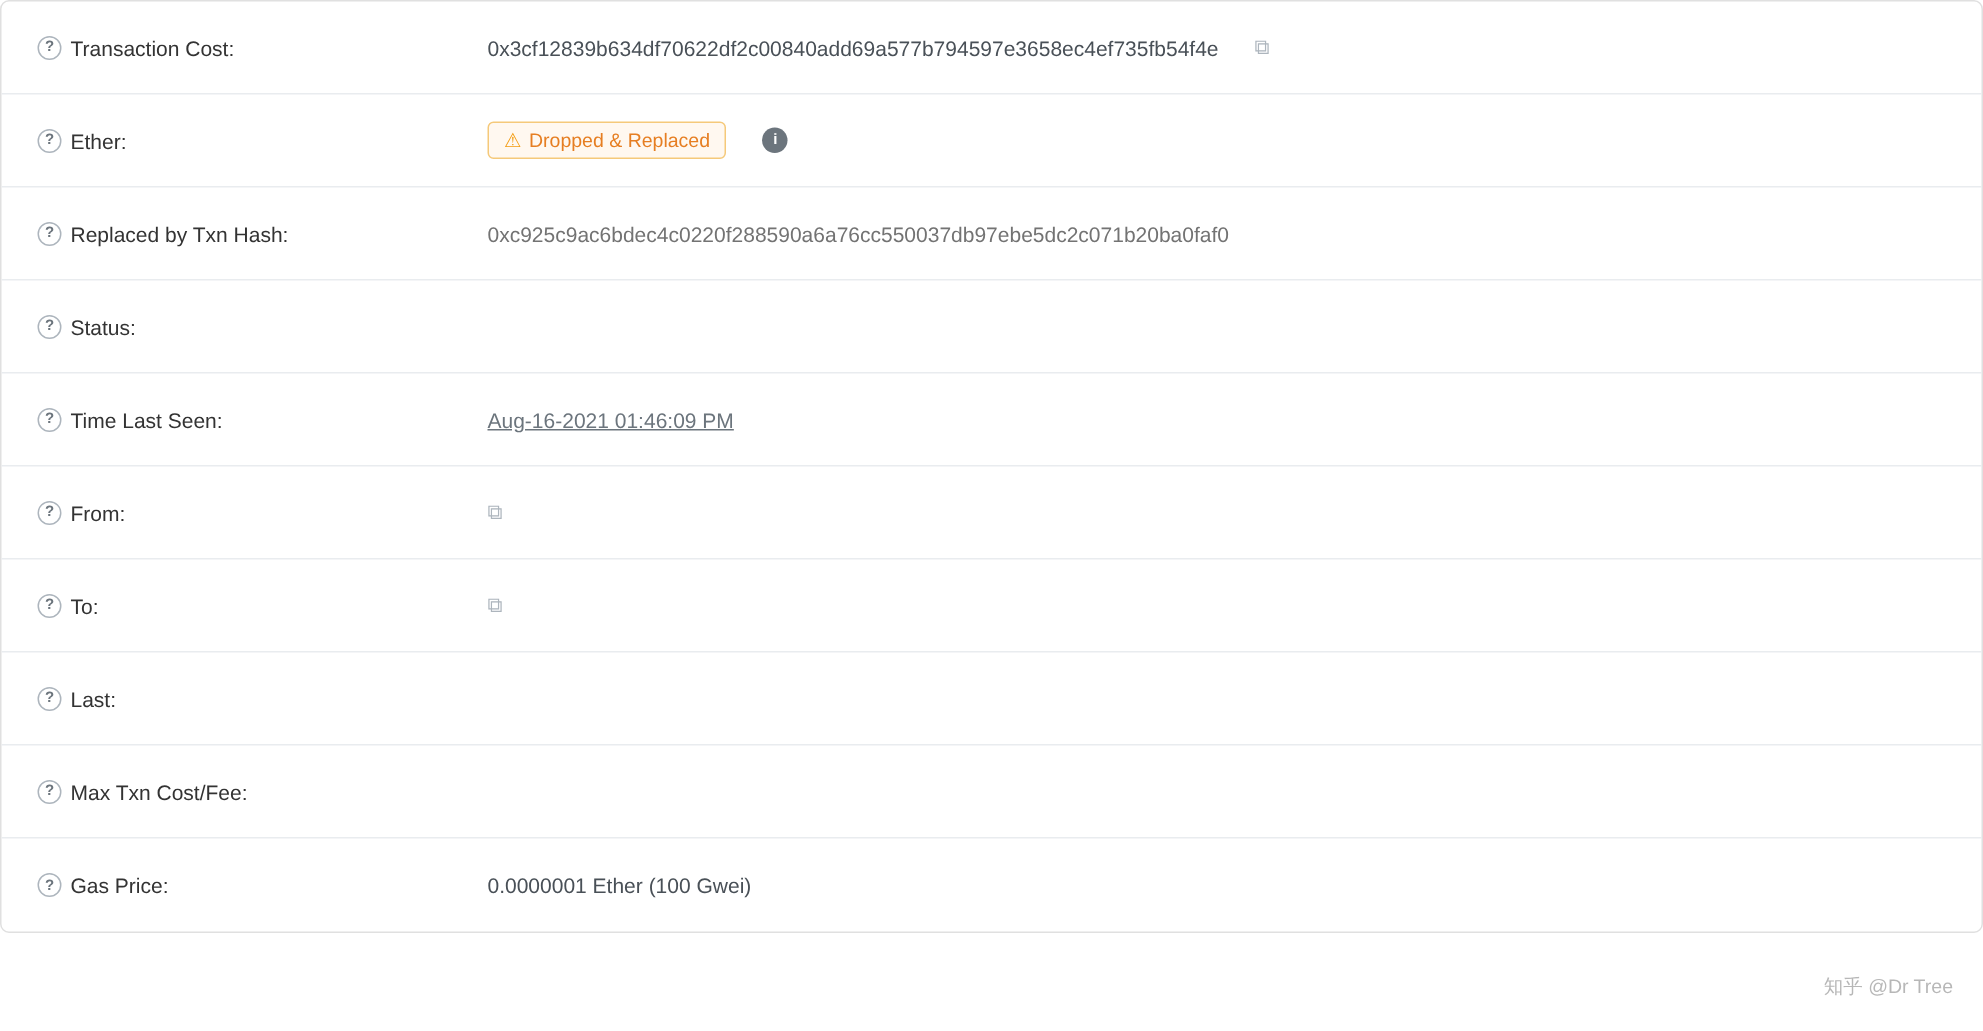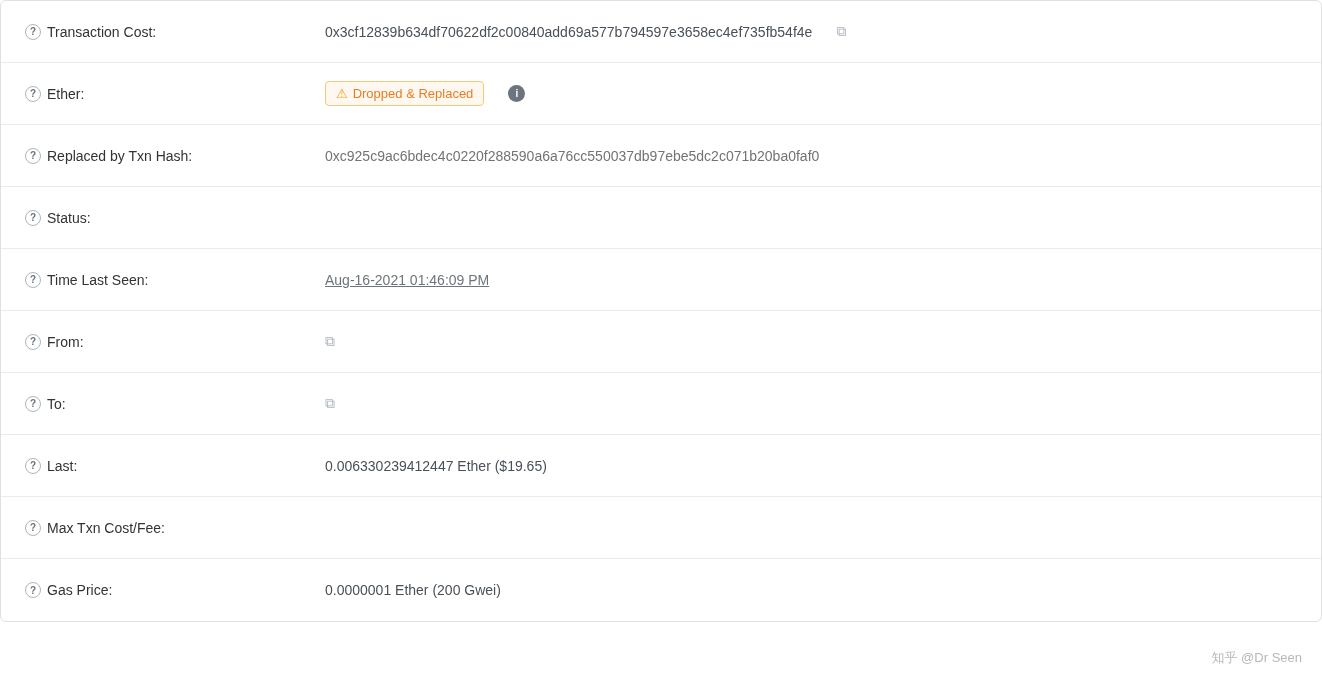--- a/index.html
+++ b/index.html
@@ -185,36 +185,33 @@
     <div class="value-col">
       <span class="copy-icon" title="Copy">⧉</span>
     </div>
   </div>
 
   <div class="row">
     <div class="label-col">
       <span class="help-icon" title="Help">?</span>
       <span>Last:</span>
     </div>
-    <div class="value-col">
-      <span>0.006330239412447 Ether ($19.65)</span>
-    </div>
   </div>
 
   <div class="row">
     <div class="label-col">
       <span class="help-icon" title="Help">?</span>
       <span>Max Txn Cost/Fee:</span>
     </div>
   </div>
 
   <div class="row">
     <div class="label-col">
       <span class="help-icon" title="Help">?</span>
       <span>Gas Price:</span>
     </div>
     <div class="value-col">
-      <span>0.0000001 Ether (200 Gwei)</span>
+      <span>0.0000001 Ether (100 Gwei)</span>
     </div>
   </div>
 </div>
 
-<div class="watermark">知乎 @Dr Seen</div>
+<div class="watermark">知乎 @Dr Tree</div>
 
 </body></html>

